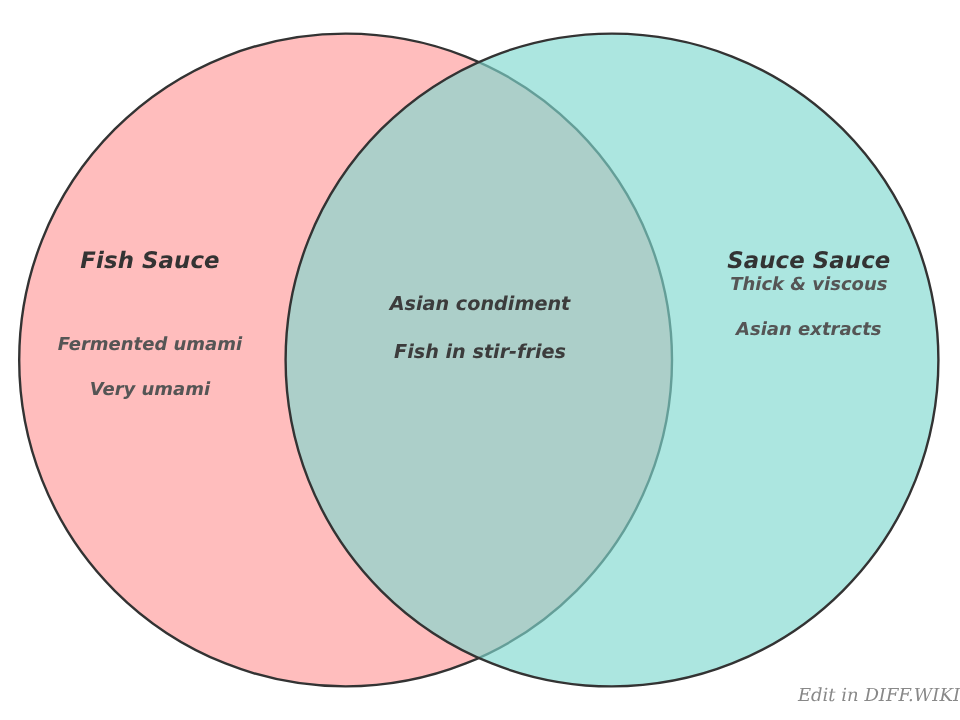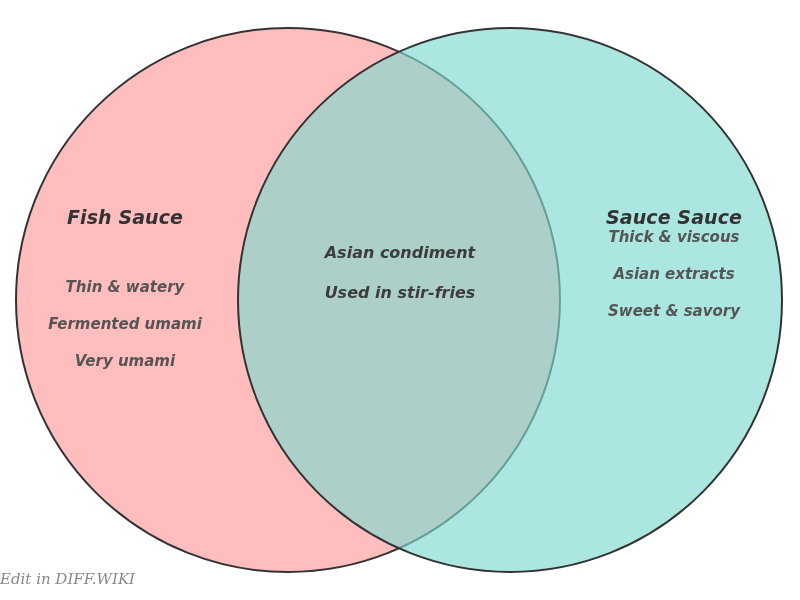--- a/index.html
+++ b/index.html
@@ -82,55 +82,53 @@
     width: 250px;
   }
   #center-set .center-line { margin-bottom: 21px; }
 
   
   #footer-credit {
     position: absolute;
     left: 0;
     top: 570px;
     width: 800px;
-    text-align: left;
+    text-align: right;
     font-family: "DejaVu Serif", "Liberation Serif", serif;
     font-size: 15px;
     color: #888888;
     cursor: pointer;
   }
 </style>
 </head>
 <body>
 
 <div id="venn-stage" style="background: rgb(255, 255, 255);">
 
   <svg id="venn-svg" viewBox="0 0 800 600" xmlns="http://www.w3.org/2000/svg">
     <circle cx="288" cy="300" r="272" fill="#ff9a9a" fill-opacity="0.65" stroke="#333333" stroke-width="2"></circle>
     <circle cx="510" cy="300" r="272" fill="#7fd9d0" fill-opacity="0.65" stroke="#333333" stroke-width="2"></circle>
   </svg>
 
   <div class="overlay-text" id="left-set">
     <div class="set-title">Fish Sauce</div>
     <div class="items">
-      <div class="item-line">Thin &amp; watery</div>
       <div class="item-line">Fermented umami</div>
       <div class="item-line">Very umami</div>
     </div>
   </div>
 
   <div class="overlay-text" id="center-set">
     <div class="center-line">Asian condiment</div>
-    <div class="center-line">Used in stir-fries</div>
+    <div class="center-line">Fish in stir-fries</div>
   </div>
 
   <div class="overlay-text" id="right-set">
     <div class="set-title">Sauce Sauce</div>
     <div class="items">
       <div class="item-line">Thick &amp; viscous</div>
       <div class="item-line">Asian extracts</div>
-      <div class="item-line">Sweet &amp; savory</div>
     </div>
   </div>
 
   <div id="footer-credit" style="color: rgb(136, 136, 136);">Edit in DIFF.WIKI</div>
 
 </div>
 
 </body></html>

